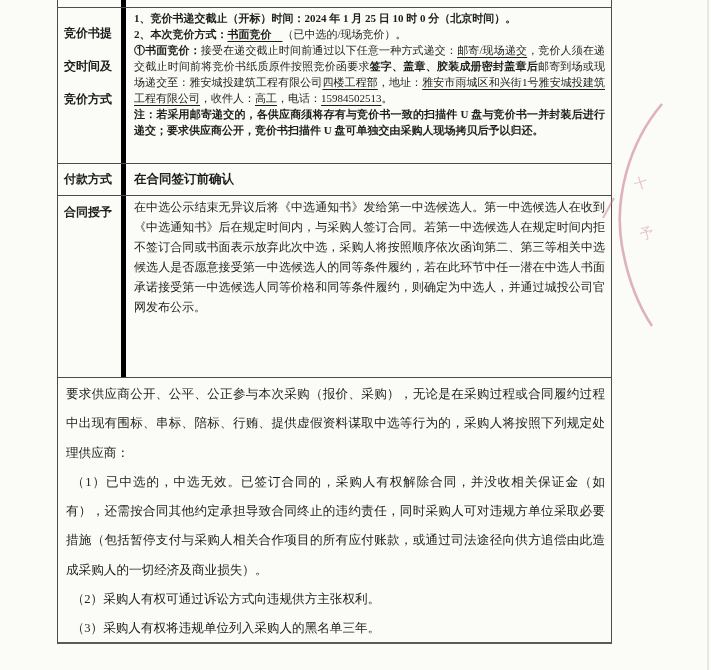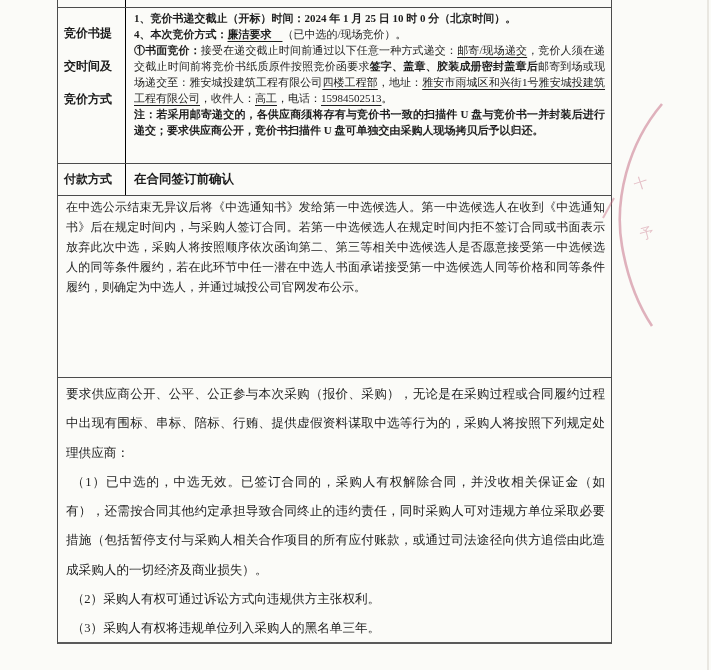--- a/index.html
+++ b/index.html
@@ -16,21 +16,21 @@
     width:555px; height:644px;
     border-left:1px solid #4c4c4c;
     border-right:1px solid #4c4c4c;
     border-bottom:2px solid #5a5a5a;
     background:transparent;
   }
   .row { display:flex; border-bottom:1px solid #4c4c4c; overflow:hidden; }
   .row:last-child { border-bottom:none; }
   .label {
     width:68px; flex:0 0 68px;
-    border-right:1px solid #000000;
+    border-right:5px solid #000000;
     font-weight:bold; font-size:12px;
     padding-left:6px; padding-right:2px;
   }
   .content { flex:1; padding:0 6px 0 8px; overflow:hidden; }
   .content p { text-align:justify; }
   .para.indent { text-indent:0.45em; }
   .b { font-weight:bold; }
   .u { text-decoration:underline; text-underline-offset:3px; }
 
   .r0 { height:8px; }
@@ -68,34 +68,35 @@
 
   <div class="row r0">
     <div class="label"></div>
     <div class="content"></div>
   </div>
 
   <div class="row r1">
     <div class="label">竞价书提交时间及竞价方式</div>
     <div class="content">
         <p class="para"><span class="b">1、竞价书递交截止（开标）时间：2024 年 1 月 25 日 10 时 0 分（北京时间）。</span></p>
-        <p class="para"><span class="b">4、本次竞价方式：</span><span class="b u">廉洁要求　</span><span>（已中选的/现场竞价）。</span></p>
+        <p class="para"><span class="b">2、本次竞价方式：</span><span class="b u">书面竞价　</span><span>（已中选的/现场竞价）。</span></p>
         <p class="para"><span class="b">①书面竞价：</span><span>接受在递交截止时间前通过以下任意一种方式递交：</span><span class="u">邮寄/现场递交</span><span>，竞价人须在递交截止时间前将竞价书纸质原件按照竞价函要求</span><span class="b">签字、盖章、胶装成册密封盖章后</span><span>邮寄到场或现场递交至：雅安城投建筑工程有限公司</span><span class="u">四楼工程部</span><span>，地址：</span><span class="u">雅安市雨城区和兴街1号雅安城投建筑工程有限公司</span><span>，收件人：</span><span class="u">高工</span><span>，电话：</span><span class="u">15984502513</span><span>。</span></p>
         <p class="para"><span class="b">注：若采用邮寄递交的，各供应商须将存有与竞价书一致的扫描件 U 盘与竞价书一并封装后进行递交；要求供应商公开，竞价书扫描件 U 盘可单独交由采购人现场拷贝后予以归还。</span></p>
       </div>
   </div>
 
   <div class="row r2">
     <div class="label">付款方式</div>
     <div class="content">
         <p class="para"><span class="b">在合同签订前确认</span></p>
       </div>
   </div>
 
   <div class="row r3">
+    <div class="label">合同授予</div>
     <div class="content">
         <p class="para"><span>在中选公示结束无异议后将《中选通知书》发给第一中选候选人。第一中选候选人在收到《中选通知书》后在规定时间内，与采购人签订合同。若第一中选候选人在规定时间内拒不签订合同或书面表示放弃此次中选，采购人将按照顺序依次函询第二、第三等相关中选候选人是否愿意接受第一中选候选人的同等条件履约，若在此环节中任一潜在中选人书面承诺接受第一中选候选人同等价格和同等条件履约，则确定为中选人，并通过城投公司官网发布公示。</span></p>
       </div>
   </div>
 
   <div class="row r4">
     <div class="content">
         <p class="para"><span>要求供应商公开、公平、公正参与本次采购（报价、采购），无论是在采购过程或合同履约过程中出现有围标、串标、陪标、行贿、提供虚假资料谋取中选等行为的，采购人将按照下列规定处理供应商：</span></p>
         <p class="para indent"><span>（1）已中选的，中选无效。已签订合同的，采购人有权解除合同，并没收相关保证金（如有），还需按合同其他约定承担导致合同终止的违约责任，同时采购人可对违规方单位采取必要措施（包括暂停支付与采购人相关合作项目的所有应付账款，或通过司法途径向供方追偿由此造成采购人的一切经济及商业损失）。</span></p>
         <p class="para indent"><span>（2）采购人有权可通过诉讼方式向违规供方主张权利。</span></p>

